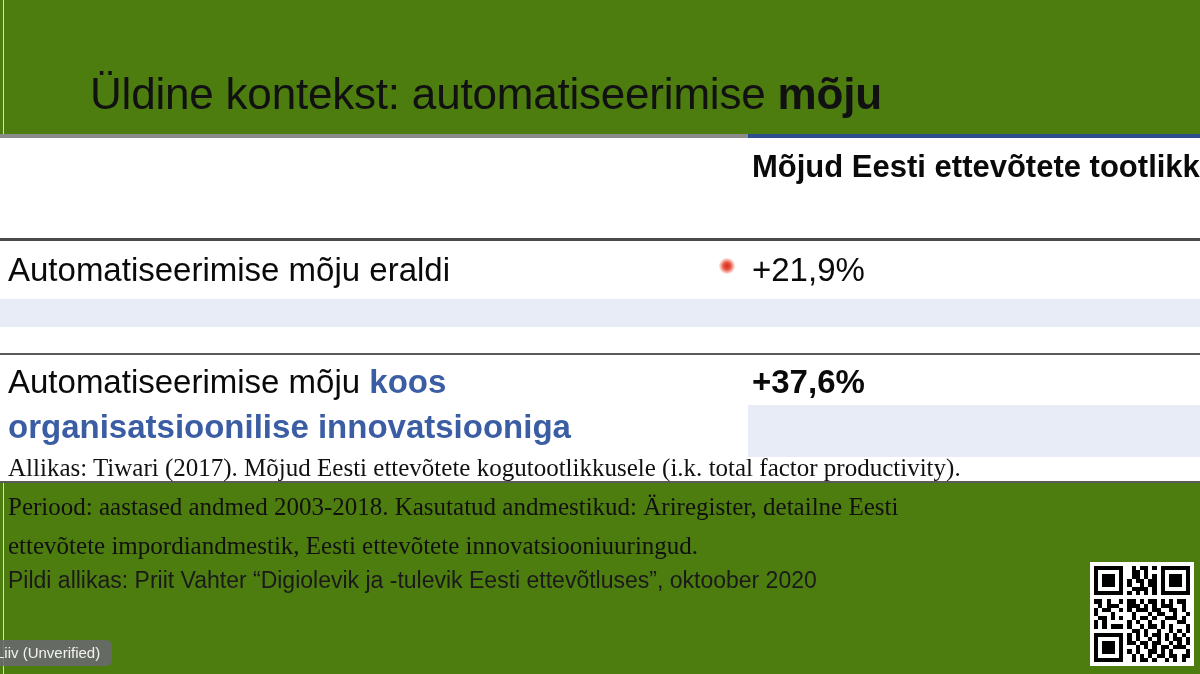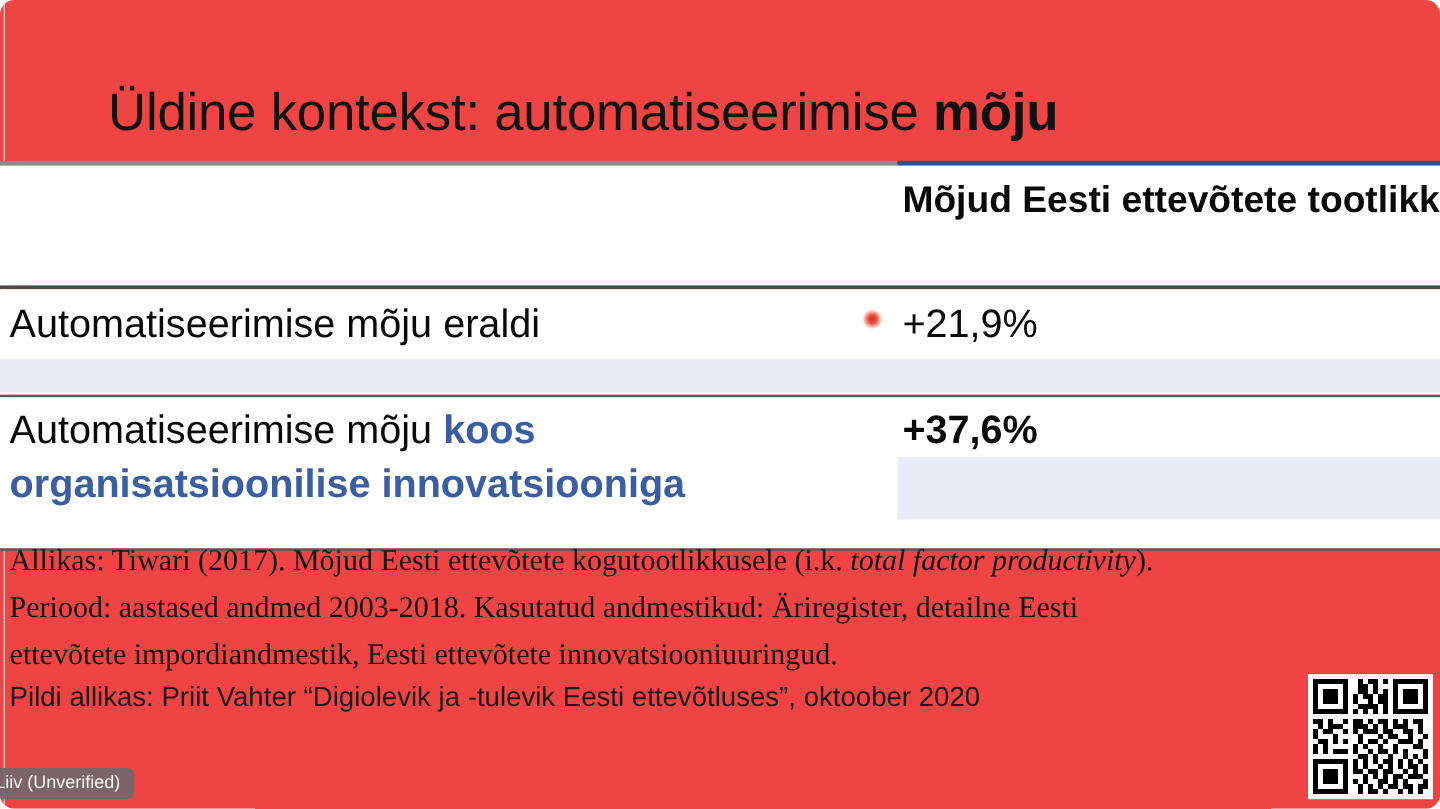--- a/index.html
+++ b/index.html
@@ -15,23 +15,22 @@
     font-family: "Liberation Sans", sans-serif;
     color: #000000;
   }
 
   
   #slide {
     position: absolute;
     left: 0; top: 0;
     width: 1200px;
     height: 674px;
-    background: #ef4444;
+    background: #4d7c0f;
     overflow: hidden;
-    border-radius: 12px;
   }
   .frame-edge-left {
     position: absolute;
     left: 3px; top: 0;
     width: 1px; height: 674px;
     background: #d9d9d9;
   }
 
   
   .slide-title {
@@ -128,21 +127,21 @@
     color: #0a0a0a;
     white-space: nowrap;
     text-align: center;
   }
   
   .shade {
     position: absolute;
     background: #e8ecf7;
   }
 
-  #row1 { height: 88px; }
+  #row1 { height: 112px; }
   #row1 .rlabel { top: 6px; }
   #row1 .rvalue { top: 6px; }
   #row1 .shade-full {
     left: 0px; top: 58px; width: 1200px; height: 28px;
   }
 
   #row2 { height: 126px; }
   #row2 .rlabel { top: 4px; }
   #row2 .rvalue { top: 4px; font-weight: bold; }
   #row2 .shade-right {
@@ -166,21 +165,21 @@
     left: 8px;
     top: 448px;
     width: 1185px;
     font-family: "Liberation Serif", serif;
     font-size: 25px;
     line-height: 39px;
     color: #111111;
     text-align: justify;
   }
   .source-block .src-line { display: block; white-space: nowrap; }
-  .source-block .ital { font-style: italic; }
+  .source-block .ital { }
 
   .picture-source {
     position: absolute;
     left: 8px;
     top: 565px;
     font-family: "Liberation Sans", sans-serif;
     font-size: 23px;
     line-height: 30px;
     color: #1a1a1a;
     white-space: nowrap;

